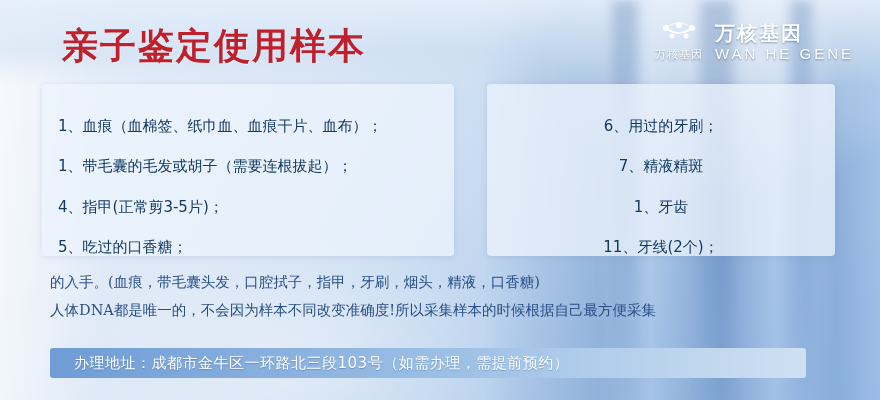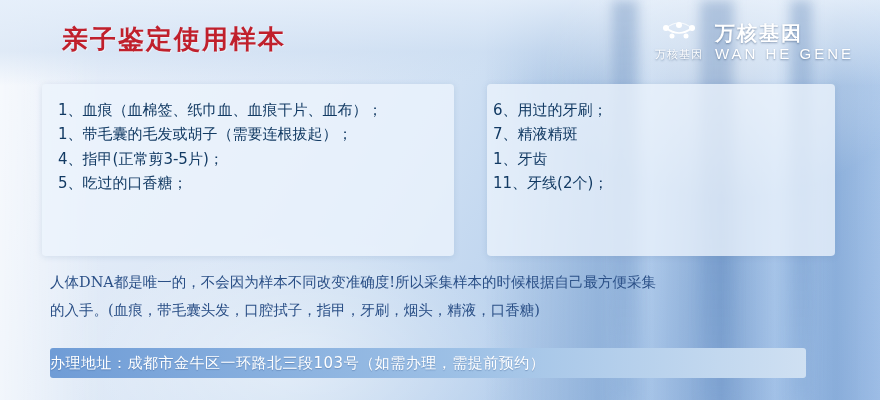--- a/index.html
+++ b/index.html
@@ -52,21 +52,21 @@
     width: 26px;
     background: linear-gradient(180deg, rgba(60,105,165,0.30), rgba(120,160,210,0.12));
     filter: blur(6px);
   }
 
   
   .title {
     position: absolute;
     left: 62px;
     top: 22px;
-    font-size: 26px;
+    font-size: 36px;
     font-weight: bold;
     letter-spacing: 2px;
     color: #c0202c;
     text-shadow: 1px 1px 0 rgba(255,255,255,0.45);
     font-family: "DejaVu Sans", "Liberation Sans", sans-serif;
   }
 
   
   .logo {
     position: absolute;
@@ -120,34 +120,36 @@
     width: 412px;
     height: 172px;
     padding: 14px 16px 10px 16px;
     box-sizing: border-box;
   }
   .panel-right {
     left: 487px;
     top: 84px;
     width: 348px;
     height: 172px;
-    padding: 14px 16px 10px 6px;
+    padding: 14px 16px 10px 16px;
     box-sizing: border-box;
+    text-align: center;
   }
   .sample-list {
     list-style: none;
     margin: 0;
     padding: 0;
   }
   .sample-list li {
     font-size: 15px;
     color: #123a63;
     line-height: 1.62;
     white-space: nowrap;
     font-family: "DejaVu Sans", "Liberation Sans", sans-serif;
+    margin-top: 16px;
   }
 
   
   .note {
     position: absolute;
     left: 50px;
     top: 268px;
     width: 790px;
     font-size: 14.5px;
     line-height: 1.95;
@@ -160,20 +162,21 @@
   .addr {
     position: absolute;
     left: 50px;
     top: 348px;
     width: 756px;
     height: 30px;
     background: linear-gradient(90deg, #6f9cd6 0%, #9ec1e6 55%, #cfe0f2 100%);
     border-radius: 3px;
     display: flex;
     align-items: center;
+    padding-left: 24px;
     box-sizing: border-box;
   }
   .addr span {
     font-size: 15px;
     color: #ffffff;
     letter-spacing: 0.5px;
     font-family: "DejaVu Sans", "Liberation Sans", sans-serif;
     text-shadow: 0 1px 1px rgba(40,75,125,0.35);
   }
 </style>
@@ -222,20 +225,20 @@
   <div class="panel panel-right">
     <ul class="sample-list">
       <li>6、用过的牙刷；</li>
       <li>7、精液精斑</li>
       <li>1、牙齿</li>
       <li>11、牙线(2个)；</li>
     </ul>
   </div>
 
   <div class="note">
+    <span class="note-line">的入手。(血痕，带毛囊头发，口腔拭子，指甲，牙刷，烟头，精液，口香糖)</span>
     <span class="note-line">人体DNA都是唯一的，不会因为样本不同改变准确度!所以采集样本的时候根据自己最方便采集</span>
-    <span class="note-line">的入手。(血痕，带毛囊头发，口腔拭子，指甲，牙刷，烟头，精液，口香糖)</span>
   </div>
 
   <div class="addr">
     <span>办理地址：成都市金牛区一环路北三段103号（如需办理，需提前预约）</span>
   </div>
 </div>
 
 </body></html>

